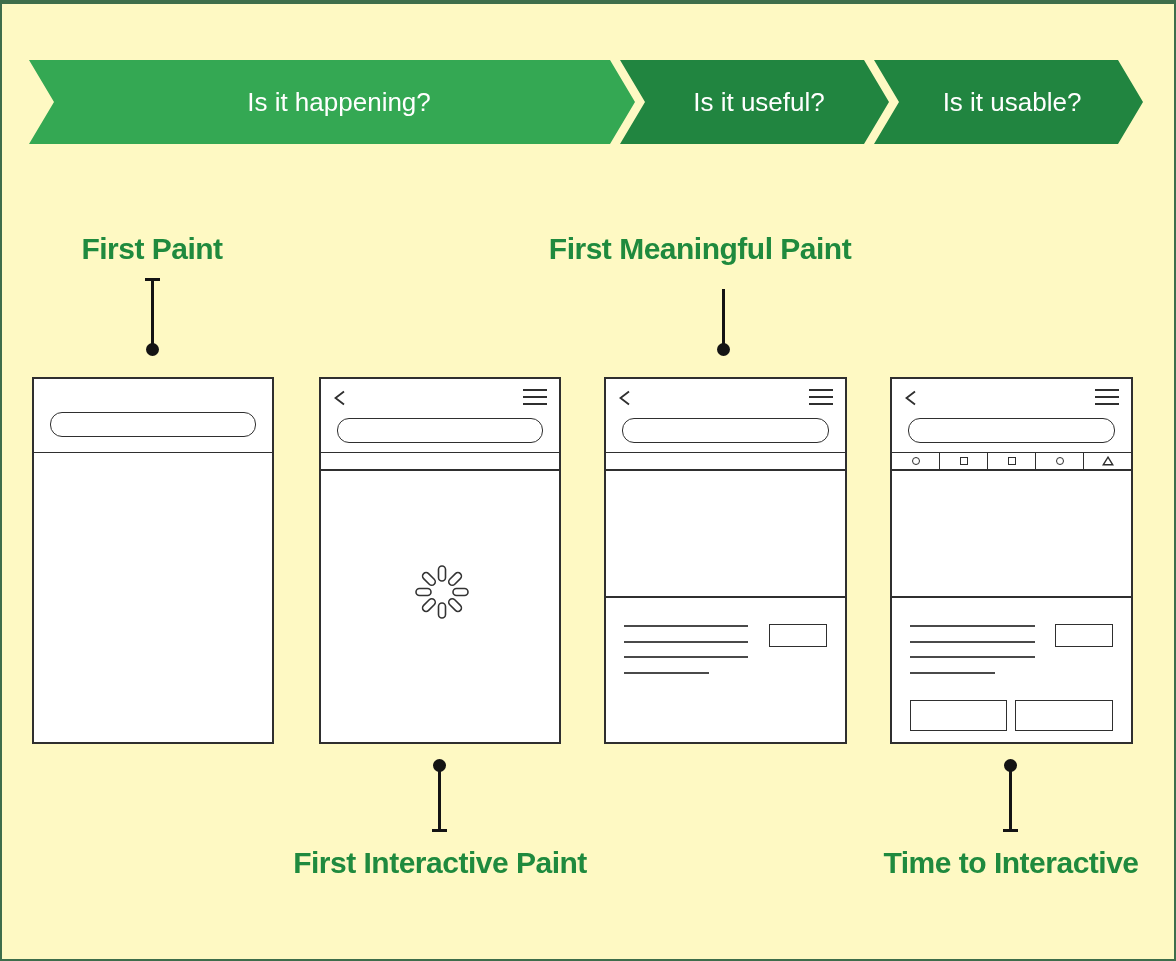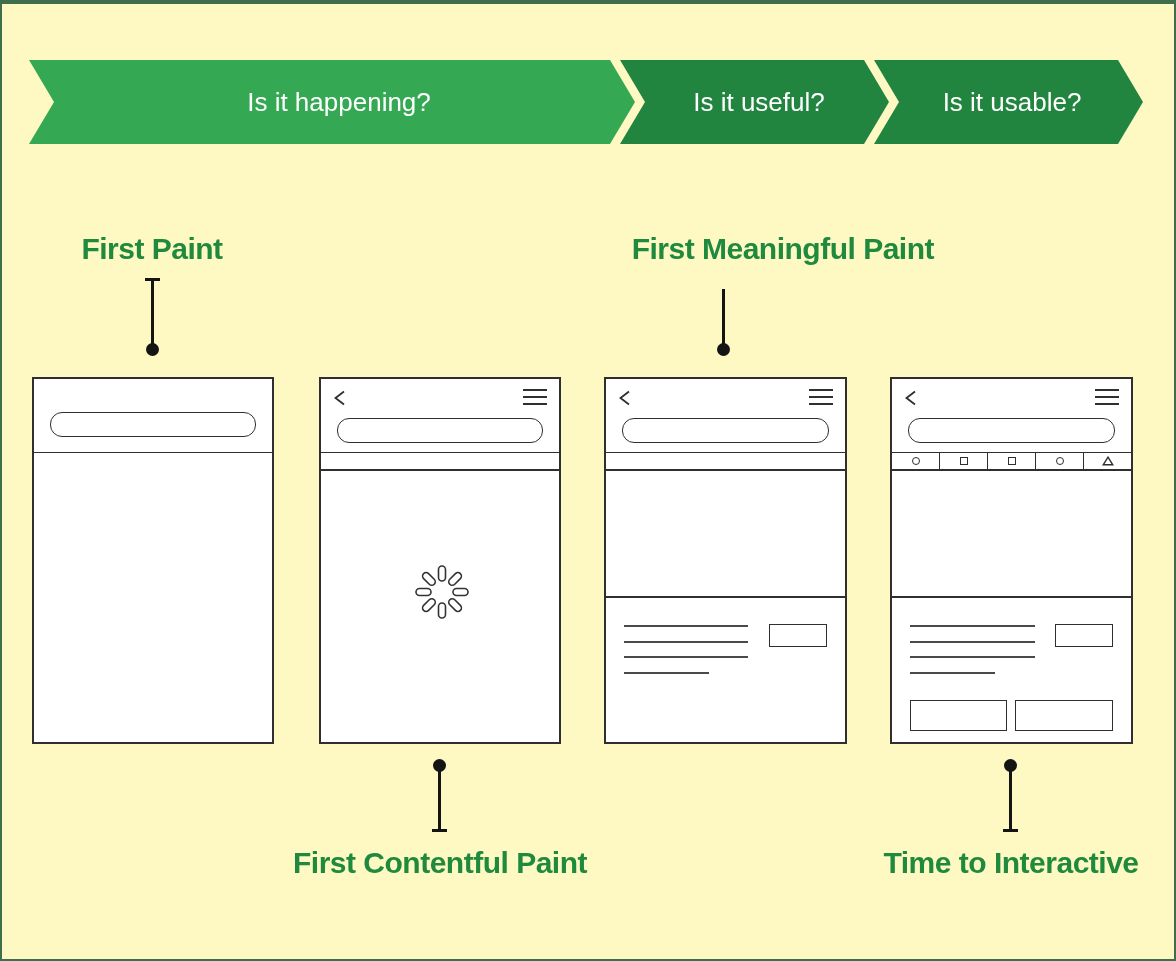--- a/index.html
+++ b/index.html
@@ -44,28 +44,28 @@
     <text class="banner-text" x="337" y="53" text-anchor="middle">Is it happening?</text>
     <text class="banner-text" x="757" y="53" text-anchor="middle">Is it useful?</text>
     <text class="banner-text" x="1010" y="53" text-anchor="middle">Is it usable?</text>
   </svg>
 
   <div class="metric-label" style="left:-60px;top:228px;">First Paint</div>
   <div class="conn-cap" style="left:143px;top:274px;"></div>
   <div class="conn-line" style="left:149px;top:274px;height:67px;"></div>
   <div class="conn-dot" style="left:144px;top:339px;"></div>
 
-  <div class="metric-label" style="left:512px;top:228px;text-align:right;">First Meaningful Paint</div>
+  <div class="metric-label" style="left:488px;top:228px;">First Meaningful Paint</div>
   <div class="conn-line" style="left:720px;top:285px;height:56px;"></div>
   <div class="conn-dot" style="left:715px;top:339px;"></div>
 
   <div class="conn-dot" style="left:431px;top:755px;"></div>
   <div class="conn-line" style="left:436px;top:762px;height:64px;"></div>
   <div class="conn-cap" style="left:430px;top:825px;"></div>
-  <div class="metric-label" style="left:228px;top:842px;">First Contentful Paint</div>
+  <div class="metric-label" style="left:228px;top:842px;">First Interactive Paint</div>
 
   <div class="conn-dot" style="left:1002px;top:755px;"></div>
   <div class="conn-line" style="left:1007px;top:762px;height:64px;"></div>
   <div class="conn-cap" style="left:1001px;top:825px;"></div>
   <div class="metric-label" style="left:799px;top:842px;">Time to Interactive</div>
 
   <div class="phone" style="left:30px;width:242px;">
     <div class="phone-header">
       <div class="url-pill" style="top:33px;"></div>
     </div>

